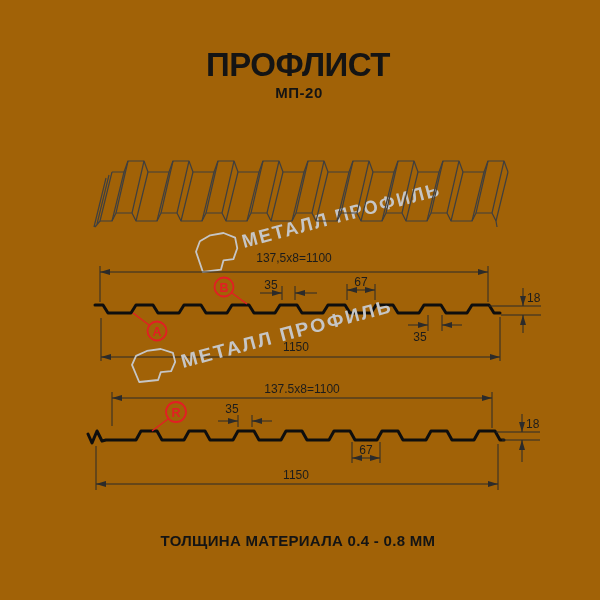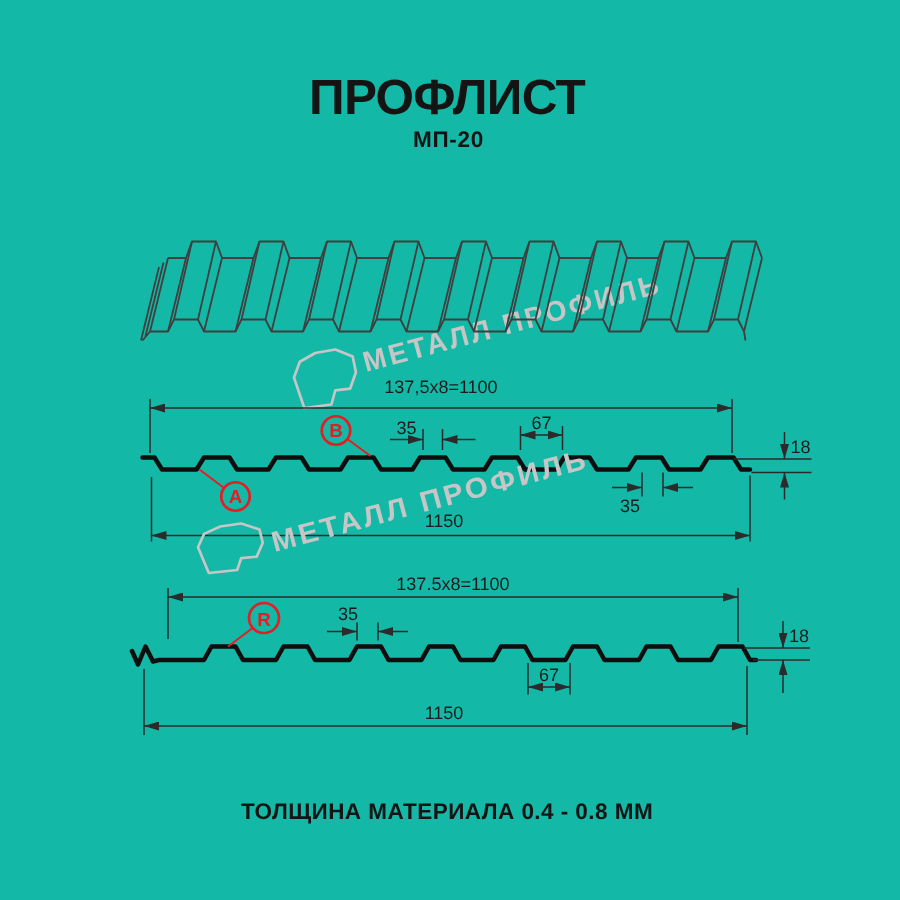--- a/index.html
+++ b/index.html
@@ -1,17 +1,17 @@
 <!DOCTYPE html>
 <html><head>
 <meta charset="utf-8">
 <style>
   html,body{margin:0;padding:0;background:#fff;}
   #stage{
-    position:relative;width:600px;height:600px;background:#14b8a6;overflow:hidden;
+    position:relative;width:600px;height:600px;background:#a16207;overflow:hidden;
     font-family:"Liberation Sans","DejaVu Sans",sans-serif;
     text-decoration:underline;
   }
   svg{position:absolute;left:0;top:0;}
   .dim{stroke:#2b2b2b;stroke-width:1;fill:none;}
   .dimtxt{font-size:12px;fill:#1c1c1c;}
   .thick{stroke:#0e0e0e;stroke-width:3;fill:none;stroke-linejoin:round;stroke-linecap:round;}
   .sheet{stroke:#3f3f3f;stroke-width:1.2;fill:none;stroke-linejoin:round;}
   .red{stroke:#e31e24;fill:none;}
   .redtxt{fill:#e31e24;font-size:12.5px;font-weight:bold;}

